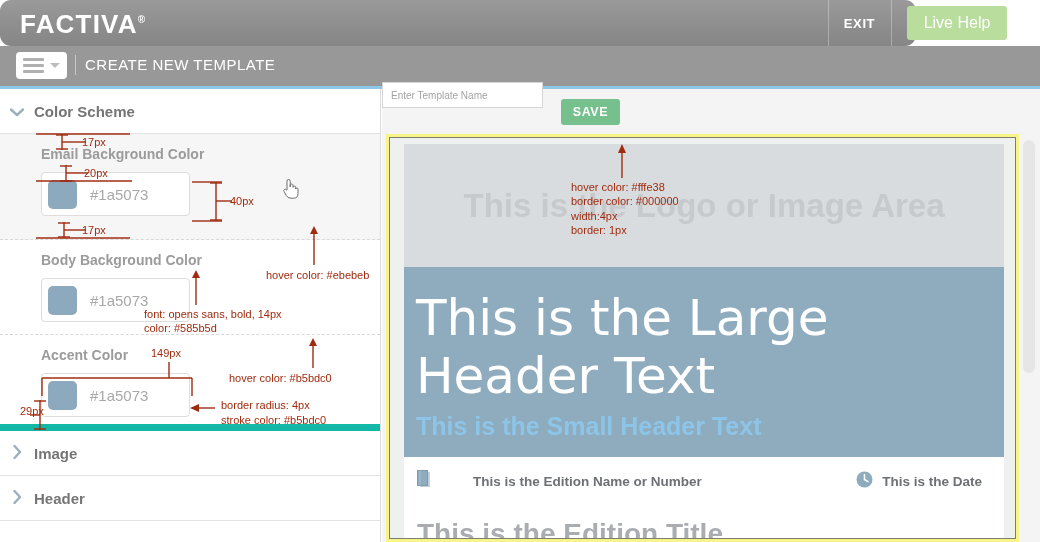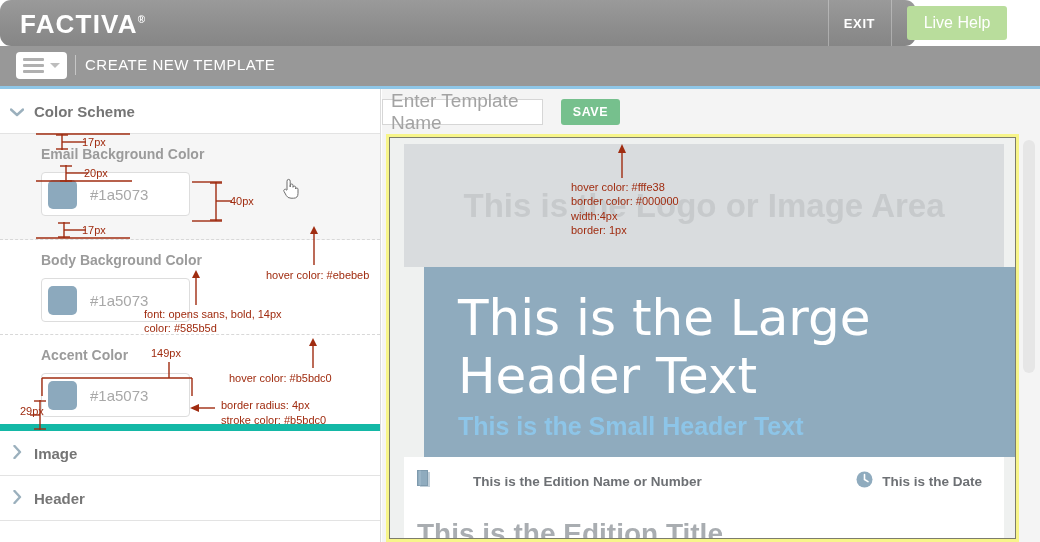--- a/index.html
+++ b/index.html
@@ -123,23 +123,23 @@
     position: absolute; left: 0; top: 0; width: 1040px; height: 542px;
     z-index: 55; pointer-events: none;
   }
 
   
   .rightpane {
     position: absolute; left: 382px; top: 89px; width: 658px; height: 453px;
     background: #f4f4f4;
   }
   .tmpl-input {
-    position: absolute; left: 382px; top: 99px; width: 161px; height: 26px;
+    position: absolute; left: 382px; top: 82px; width: 161px; height: 26px;
     background: #ffffff; border: 1px solid #d6d6d6;
-    color: #a3a3a3; font-size: 19px; padding: 0 8px;
+    color: #a3a3a3; font-size: 10px; padding: 0 8px;
     display: flex; align-items: center; cursor: text;
   }
   .save-btn {
     position: absolute; left: 561px; top: 99px; width: 59px; height: 26px;
     background: #76c08d; border-radius: 3px;
     display: flex; align-items: center; justify-content: center;
     color: #ffffff; font-size: 12.5px; font-weight: bold; letter-spacing: 0.6px;
     cursor: pointer;
   }
   .preview-frame {
@@ -154,21 +154,21 @@
     position: absolute; left: 14px; top: 6px; width: 600px; height: 123px;
     background: #d9dcde;
     display: flex; align-items: center; justify-content: center;
   }
   .logo-text {
     color: #c7cacc; font-size: 33px; font-weight: bold;
     font-family: "Liberation Sans", sans-serif;
   }
   .hdr-area {
     position: absolute; left: 14px; top: 129px; width: 600px; height: 190px;
-    background: #8fabbe; padding: 22px 0 0 34px; margin-left: 20px;
+    background: #8fabbe; padding: 22px 0 0 12px;
   }
   .hdr-large {
     color: #ffffff; font-size: 50px; line-height: 58px; font-weight: normal;
     font-family: "DejaVu Sans", sans-serif;
   }
   .hdr-small {
     color: #8dc5e8; font-size: 25px; font-weight: bold; margin-top: 7px;
     font-family: "Liberation Sans", sans-serif;
   }
   .edition-row {

